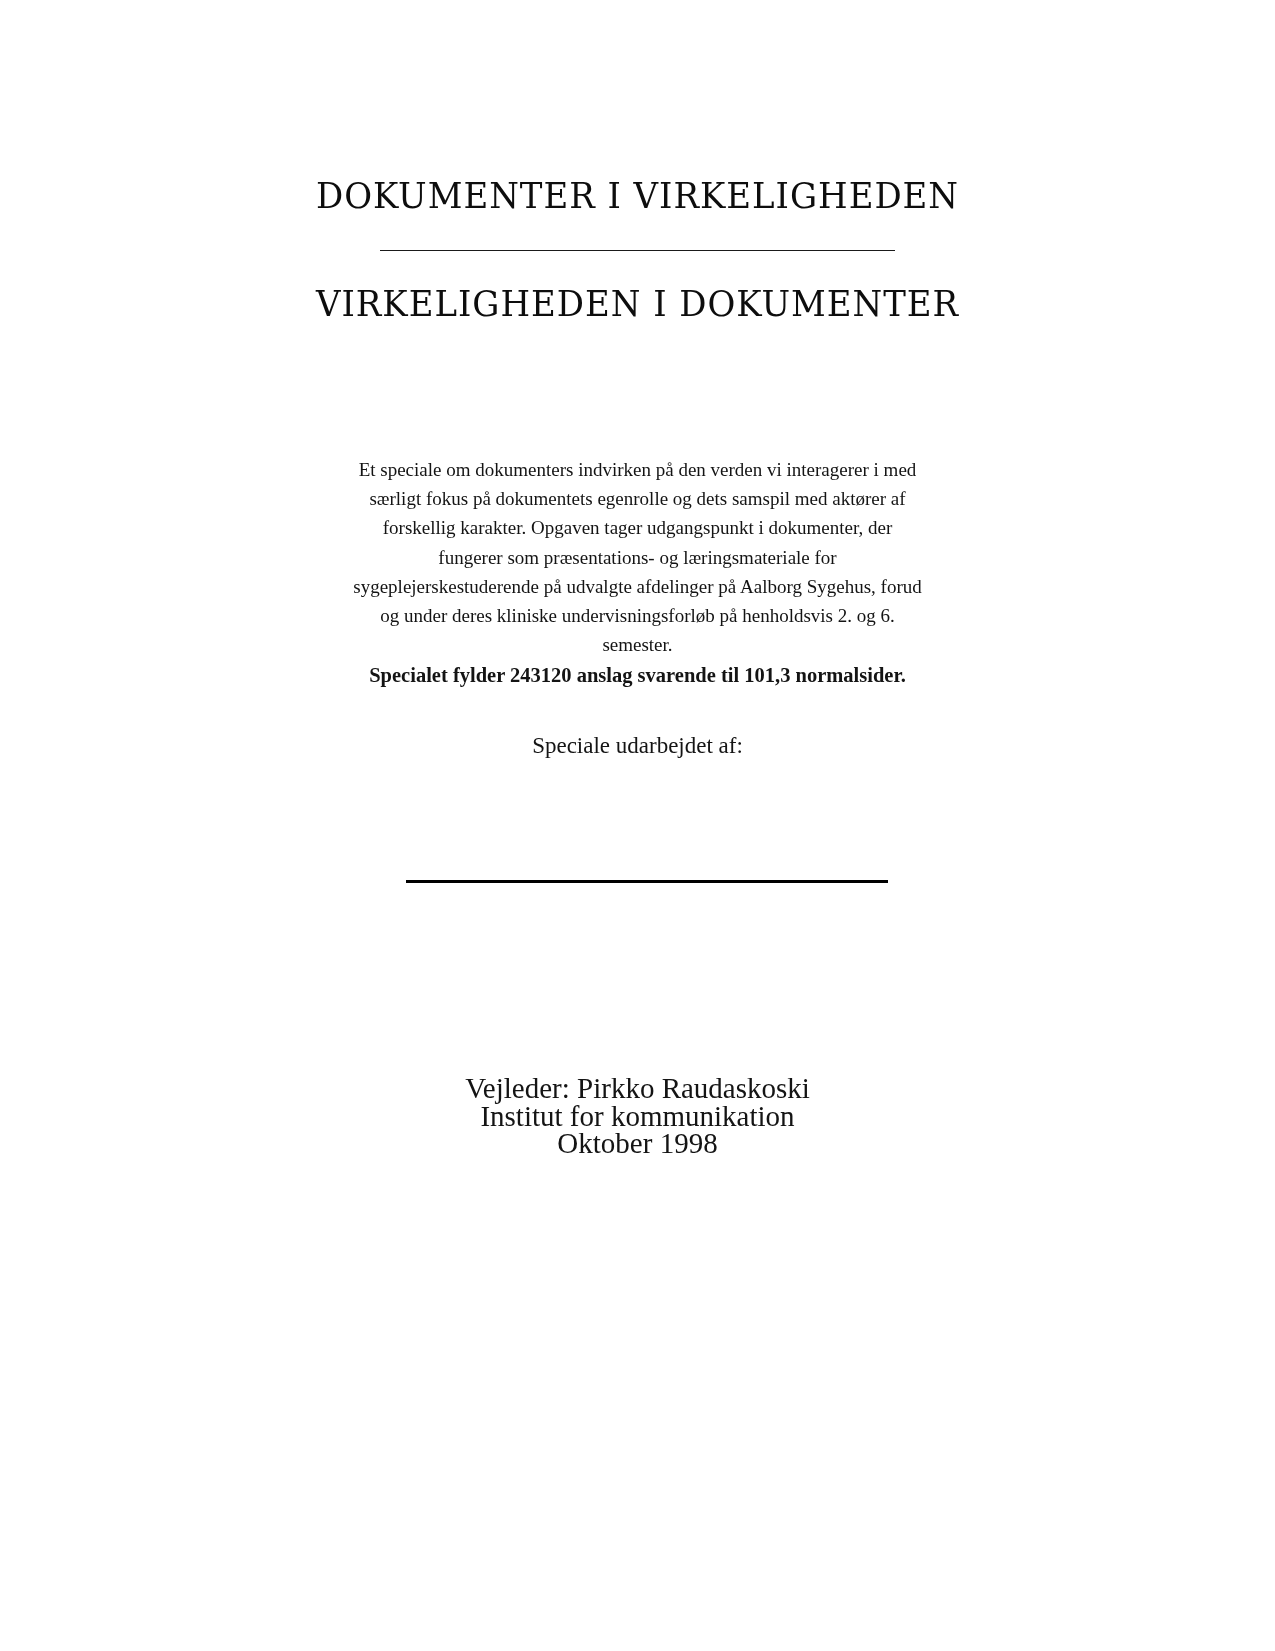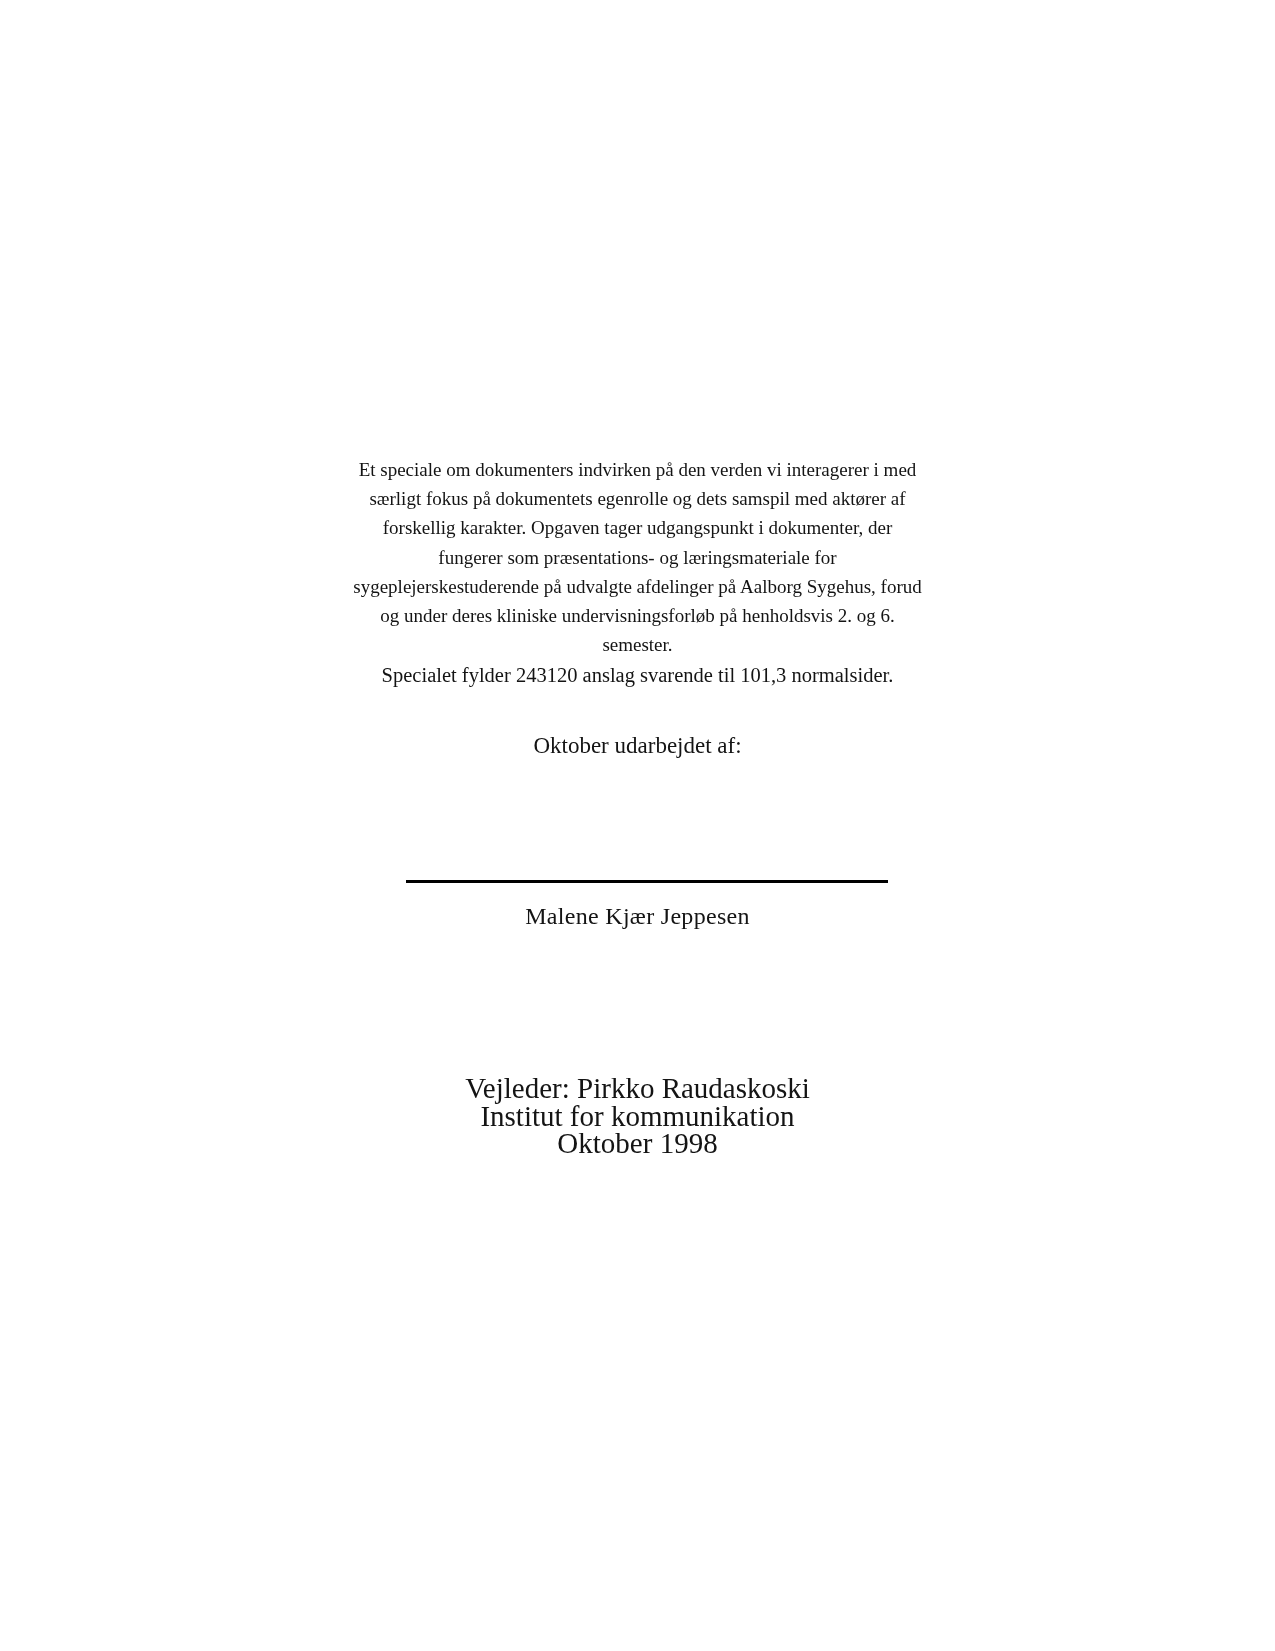--- a/index.html
+++ b/index.html
@@ -89,20 +89,21 @@
   .extent-line {
     position: absolute;
     left: 50%;
     top: 661px;
     transform: translateX(-50%);
     width: 700px;
     text-align: center;
     font-size: 20.5px;
     line-height: 29px;
     color: #141414;
+    font-weight: bold;
   }
 
   .byline {
     position: absolute;
     left: 50%;
     top: 731px;
     transform: translateX(-50%);
     width: 700px;
     text-align: center;
     font-size: 23px;
@@ -147,32 +148,36 @@
   .footer-block div {
     white-space: nowrap;
   }
 </style>
 </head>
 <body>
 
 <div class="page">
   <div class="content">
 
+    <div class="title-block">
+      <h1 class="main-title">DOKUMENTER I VIRKELIGHEDEN</h1>
+      <hr class="title-rule">
+      <h2 class="sub-title">VIRKELIGHEDEN I DOKUMENTER</h2>
+    </div>
 
     <div class="abstract">
       <p>Et speciale om dokumenters indvirken på den verden vi interagerer i med særligt fokus på dokumentets egenrolle og dets samspil med aktører af forskellig karakter. Opgaven tager udgangspunkt i dokumenter, der fungerer som præsentations- og læringsmateriale for sygeplejerskestuderende på udvalgte afdelinger på Aalborg Sygehus, forud og under deres kliniske undervisningsforløb på henholdsvis 2. og 6. semester.</p>
     </div>
 
     <div class="extent-line">Specialet fylder 243120 anslag svarende til 101,3 normalsider.</div>
 
-    <div class="byline">Oktober udarbejdet af:</div>
+    <div class="byline">Speciale udarbejdet af:</div>
 
     <div class="signature-rule"></div>
 
-    <div class="author-name">Malene Kjær Jeppesen</div>
 
     <div class="footer-block">
       <div>Vejleder: Pirkko Raudaskoski</div>
       <div>Institut for kommunikation</div>
       <div>Oktober 1998</div>
     </div>
 
   </div>
 </div>
 

